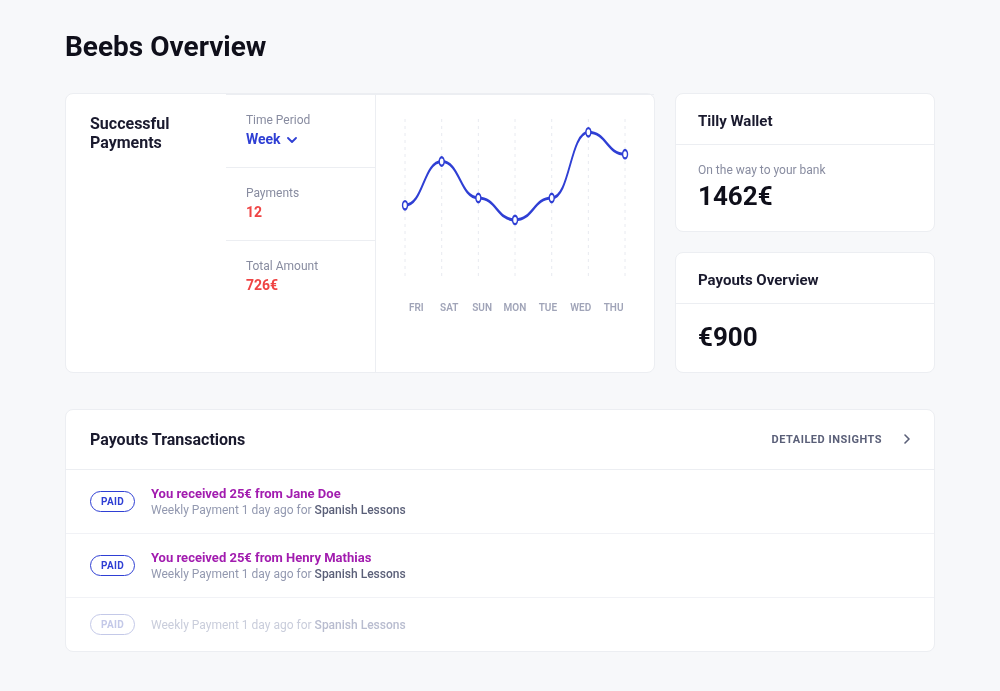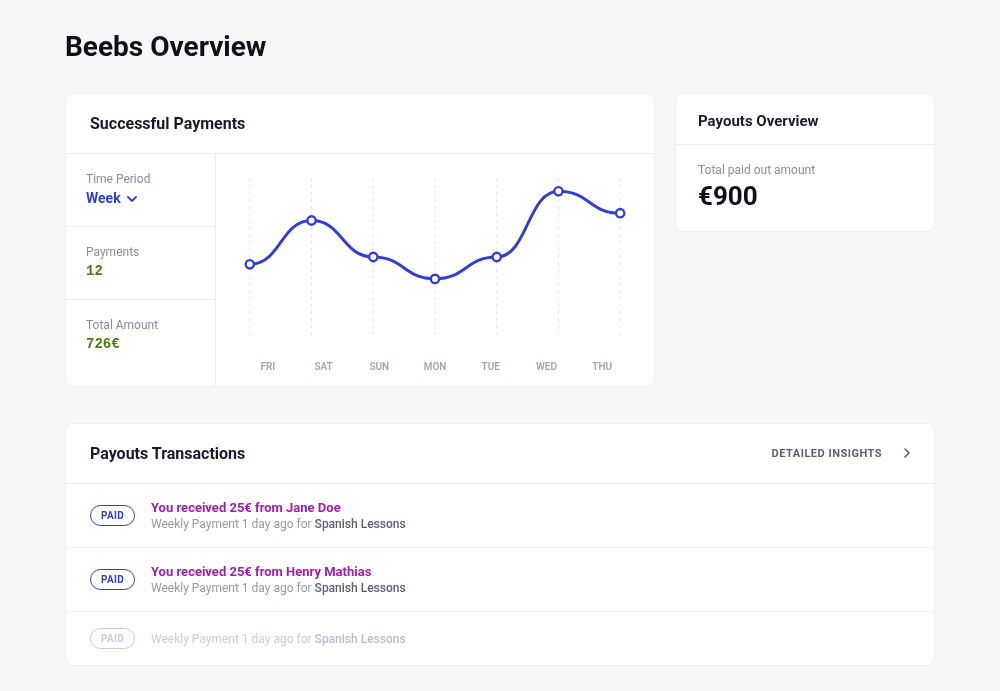--- a/index.html
+++ b/index.html
@@ -21,21 +21,21 @@
       margin-bottom: 36px;
     }
     .card {
       background: #fff;
       border: 1px solid #eceef2;
       border-radius: 8px;
     }
     .payments-card {
       flex: 1;
       display: flex;
-      flex-direction: column;
+      flex-direction: row;
     }
     .card-header {
       padding: 20px 24px;
       font-size: 16px;
       font-weight: 700;
       color: #1a1a2e;
     }
     .payments-body {
       display: flex;
       border-top: 1px solid #eceef2;
@@ -50,22 +50,21 @@
     }
     .stat-block:last-child { border-bottom: none; }
     .stat-label {
       font-size: 12px;
       color: #888ca0;
       margin-bottom: 4px;
     }
     .stat-value {
       font-size: 14px;
       font-weight: 700;
-      color: #4d7c0f;
-      font-family: Liberation Mono, monospace;
+      color: #ef4444;
     }
     .period-row {
       display: flex;
       align-items: center;
       gap: 6px;
       cursor: pointer;
     }
     .period-value {
       color: #2f3fd4;
       font-weight: 700;
@@ -251,24 +250,31 @@
             <div class="x-label">TUE</div>
             <div class="x-label">WED</div>
             <div class="x-label">THU</div>
           </div>
       </div>
     </div>
   </div>
 
   <div class="right-col">
     <div class="mini-card">
+      <div class="mini-header">Tilly Wallet</div>
+      <div class="mini-sep"></div>
+      <div class="mini-body">
+        <div class="mini-label">On the way to your bank</div>
+        <div class="mini-value">1462€</div>
+      </div>
+    </div>
+    <div class="mini-card">
       <div class="mini-header">Payouts Overview</div>
       <div class="mini-sep"></div>
       <div class="mini-body">
-        <div class="mini-label">Total paid out amount</div>
         <div class="mini-value">€900</div>
       </div>
     </div>
   </div>
 </div>
 
 <div class="transactions-card">
   <div class="trans-header">
     <div class="trans-title">Payouts Transactions</div>
     <div class="detailed-link">

